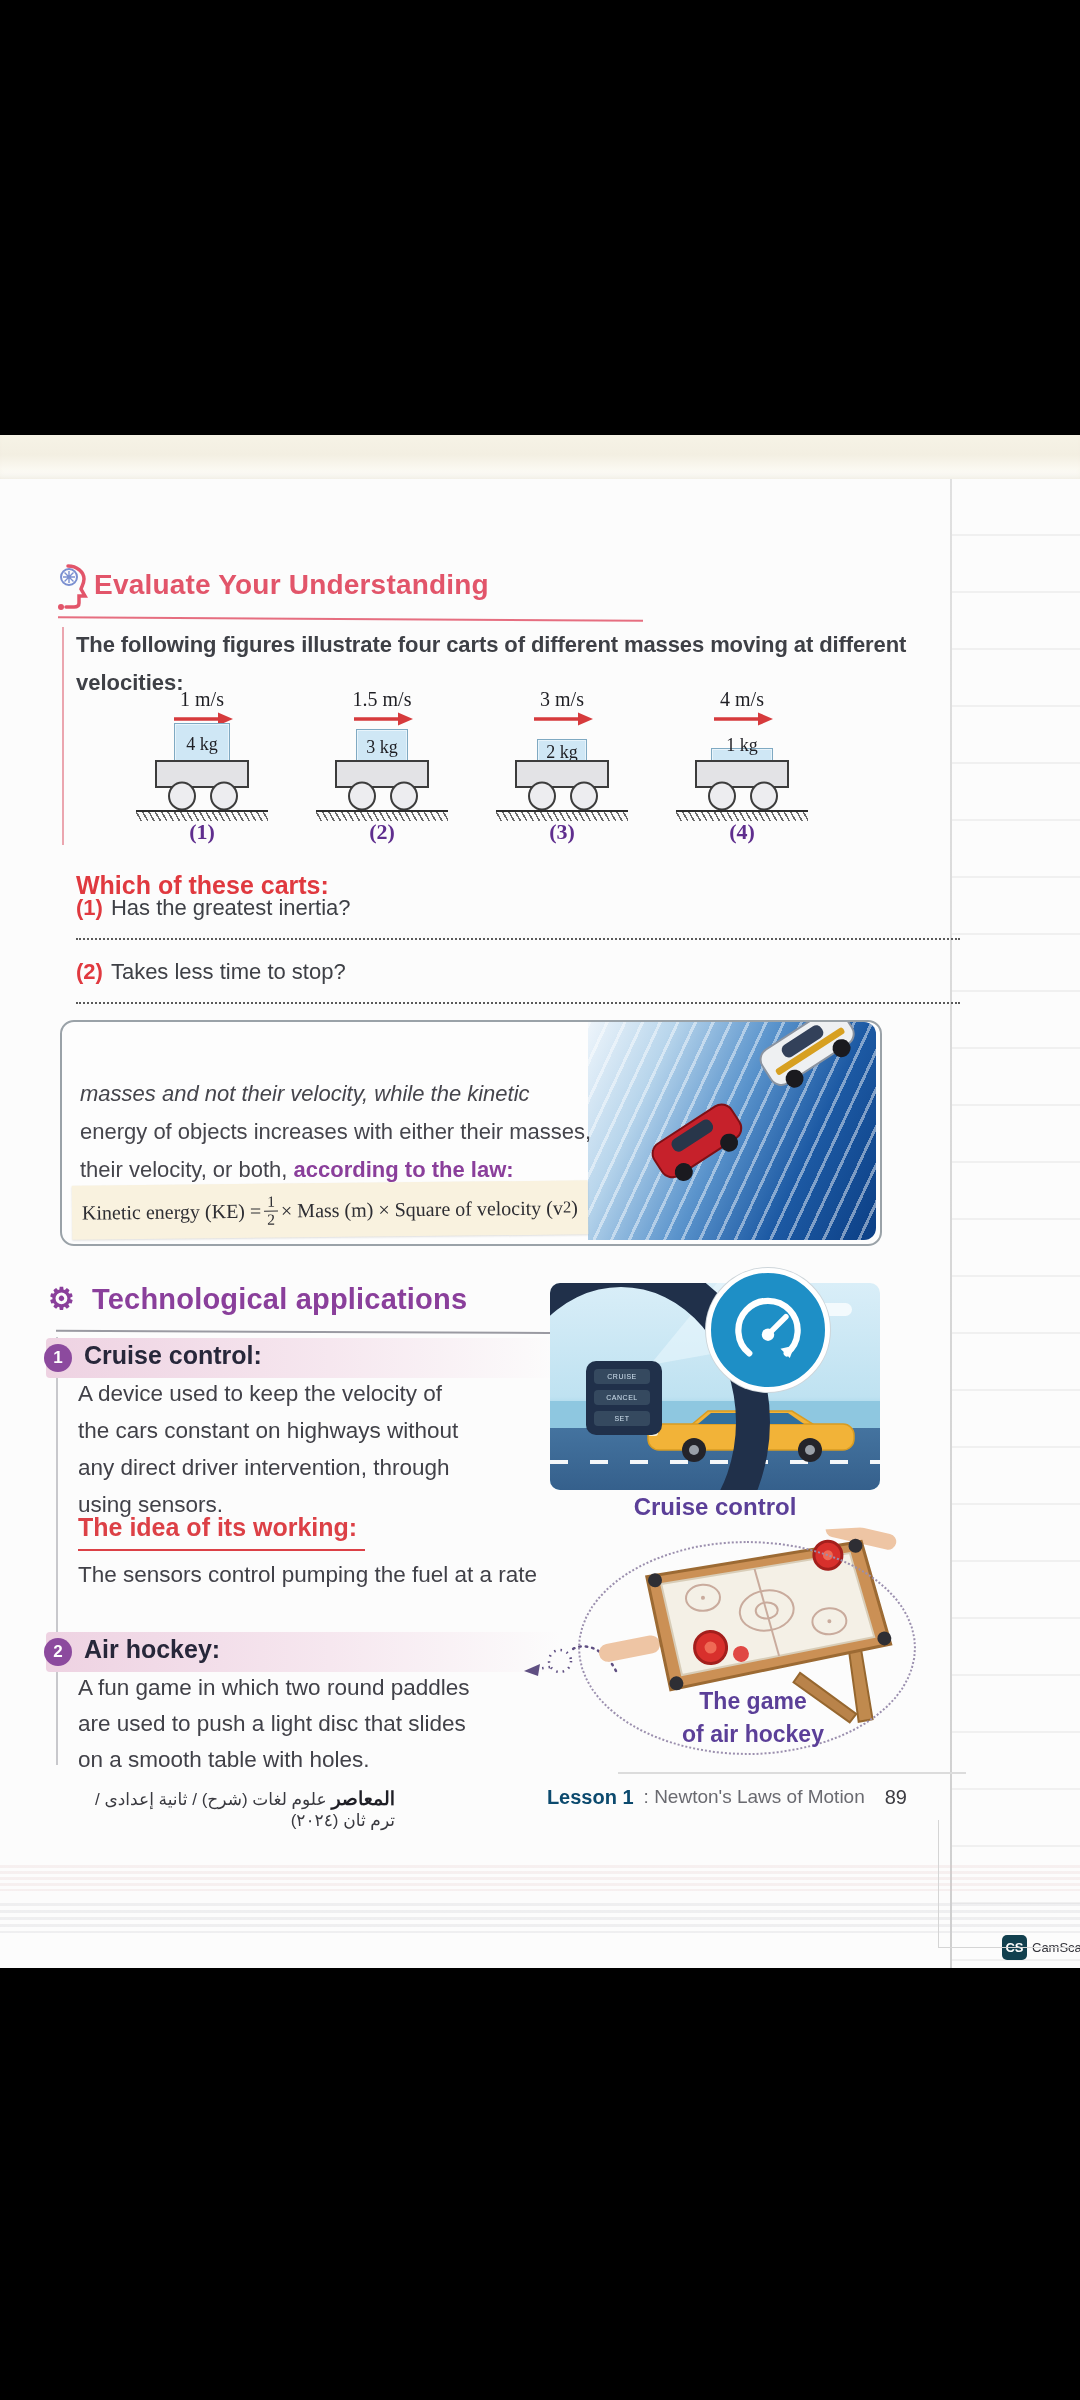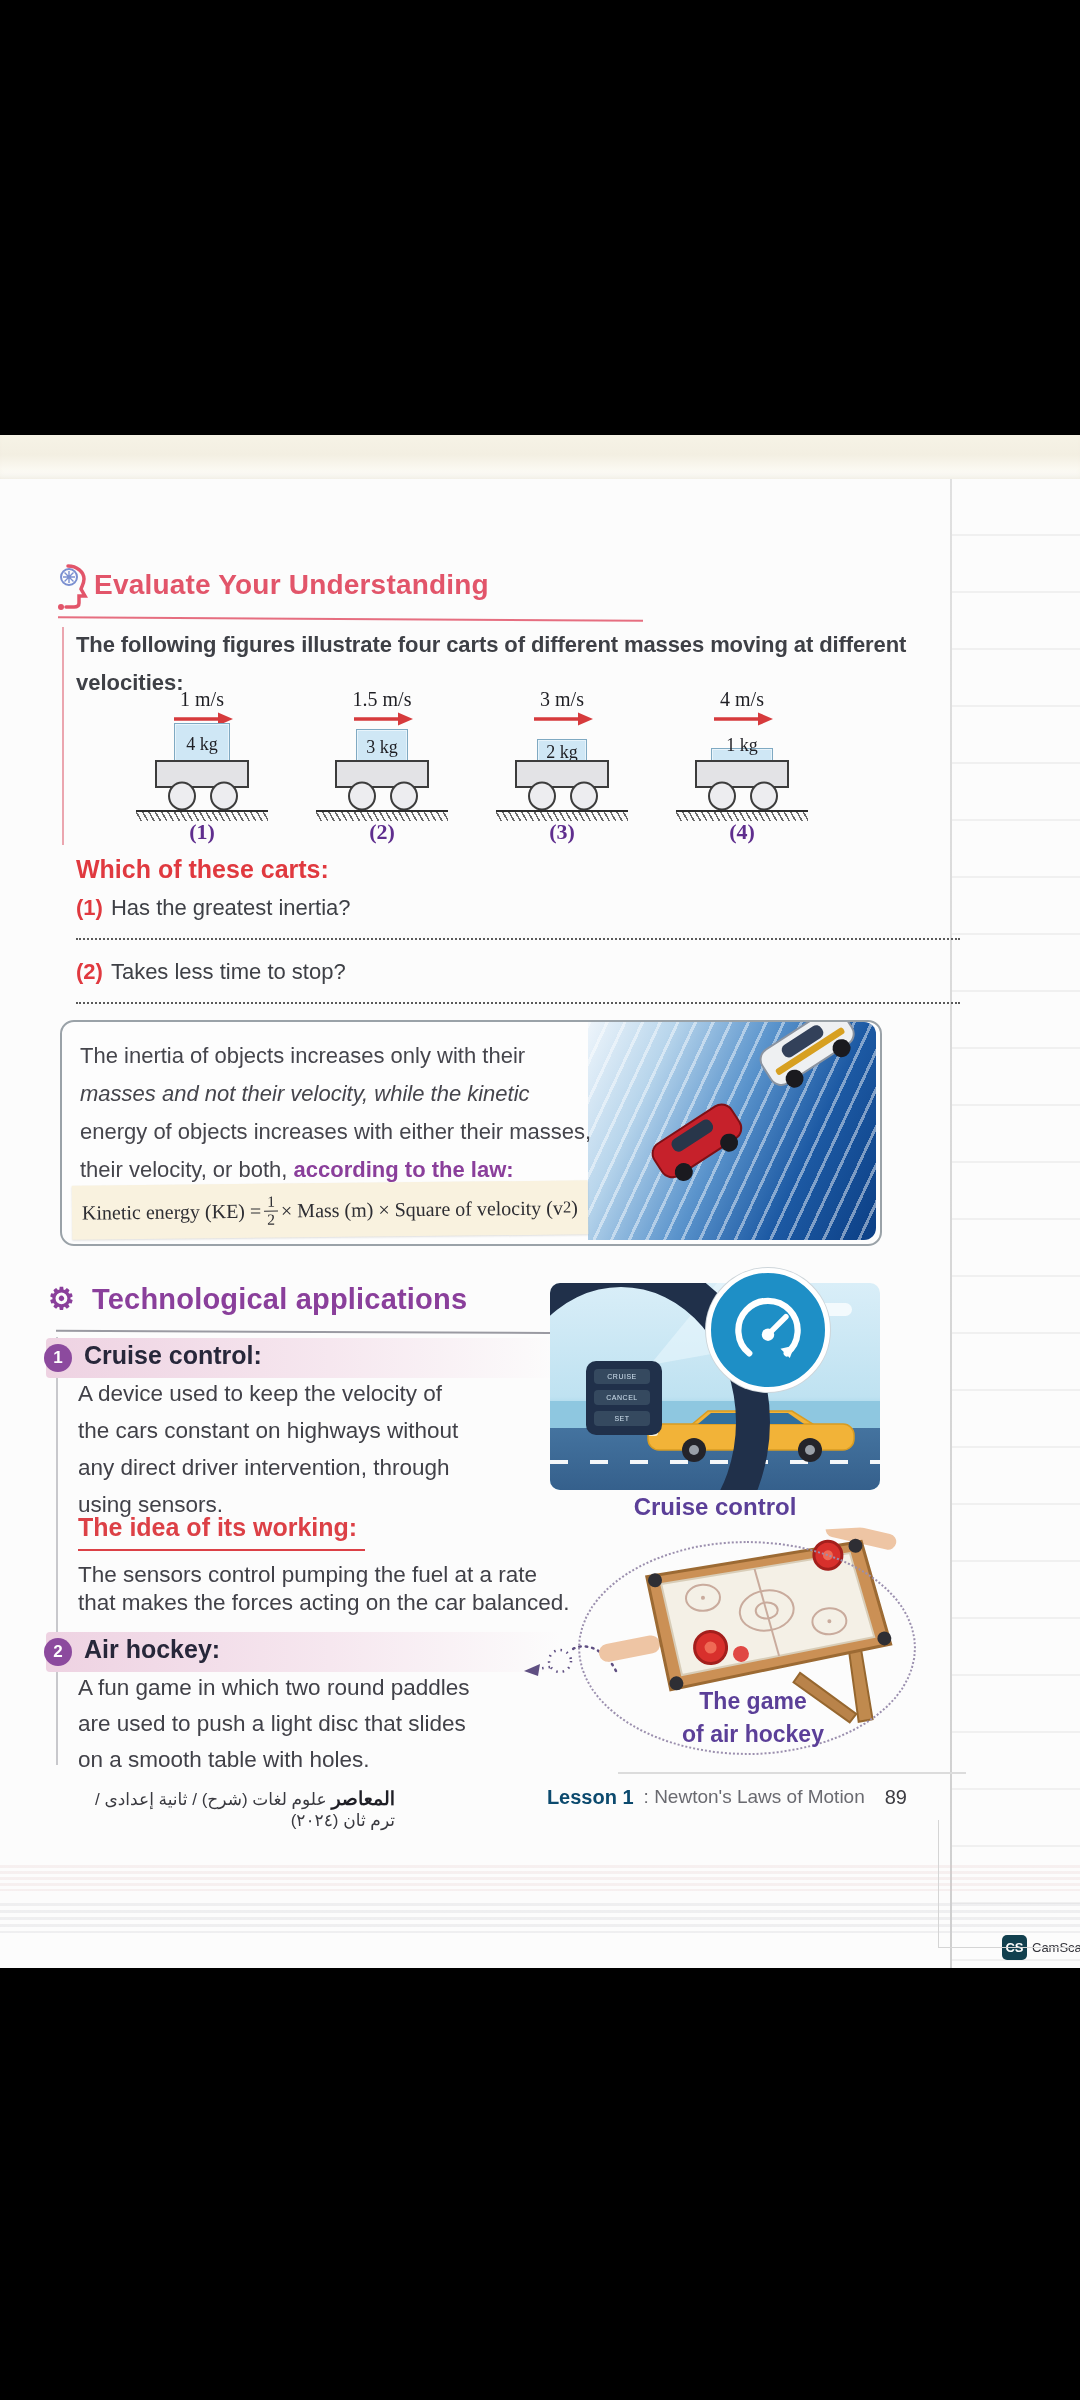--- a/index.html
+++ b/index.html
@@ -38,21 +38,21 @@
   .c2 .mass-box{top:41px;width:50px;height:34px;}
   .c3 .mass-box{top:51px;width:48px;height:24px;}
   .c4 .mass-box{top:60px;width:60px;height:15px;}
   .c4 .mass{top:-14px;transform:none;}
   .cartsvg{position:absolute;top:71px;left:50%;transform:translateX(-50%);}
   .ground{position:absolute;top:122px;left:50%;transform:translateX(-50%);width:132px;height:9px;border-top:2.5px solid #2e2e2e;
     background:repeating-linear-gradient(60deg,transparent 0 4px,#6a6a6a 4px 5.5px);}
   .cart-label{position:absolute;top:131px;width:100%;text-align:center;font-size:22px;font-weight:bold;color:#5f2e8e;}
 
   
-  .qhead{left:76px;top:420px;font-size:25px;font-weight:bold;color:#e0393f;}
+  .qhead{left:76px;top:436px;font-size:25px;font-weight:bold;color:#e0393f;}
   .qline{position:absolute;left:76px;font-size:22px;color:#3e4046;}
   .qnum{font-weight:bold;color:#e0393f;margin-right:8px;}
   .dots{position:absolute;left:76px;width:884px;height:2px;border-bottom:2.5px dotted #5a5a5a;}
 
   
   .illus-box{left:60px;top:585px;width:818px;height:222px;border:2px solid #9aa2a8;border-radius:14px;background:#fdfdfd;}
   .illus-label{left:606px;top:560px;width:300px;text-align:right;background:#fcfcfc;padding:2px 4px;
      font-size:24px;font-weight:bold;color:#6e6e74;letter-spacing:.2px;}
   .illus-mark{color:#8a3f9b;font-size:30px;margin-left:6px;}
   .bline{position:absolute;left:80px;font-size:22px;color:#45454c;white-space:nowrap;}
@@ -235,21 +235,20 @@
         </g>
         <g transform="translate(168,34) rotate(-33)">
           <rect x="0" y="0" width="96" height="40" rx="12" fill="#eef0f2" stroke="#8a93a0" stroke-width="2"></rect>
           <rect x="24" y="6" width="46" height="14" rx="6" fill="#33415a"></rect>
           <rect x="8" y="22" width="80" height="7" rx="3" fill="#d7a021"></rect>
           <circle cx="20" cy="40" r="9" fill="#1a1a1f"></circle>
             <circle cx="76" cy="40" r="9" fill="#1a1a1f"></circle>
         </g>
       </svg>
     </div>
-    <div class="bline" style="top:608px;">The inertia of objects increases only with their</div>
     <div class="bline" style="top:646px;font-style:italic;">masses and not their velocity, while the kinetic</div>
     <div class="bline" style="top:684px;">energy of objects increases with either their masses,</div>
     <div class="bline" style="top:722px;">
       <span>their velocity, or both, </span><span class="accent">according to the law:</span>
     </div>
     <div class="abs formula">
       <span>Kinetic energy (KE) = </span>
       <span class="frac">
           <span class="fnum">1</span>
           <span>2</span>
@@ -266,21 +265,20 @@
 
     <div class="band" style="top:903px;"></div>
     <div class="badge" style="top:909px;">1</div>
     <div class="item-head" style="top:906px;">Cruise control:</div>
     <div class="pline" style="top:946px;">A device used to keep the velocity of</div>
     <div class="pline" style="top:983px;">the cars constant on highways without</div>
     <div class="pline" style="top:1020px;">any direct driver intervention, through</div>
     <div class="pline" style="top:1057px;">using sensors.</div>
     <div class="abs idea-head">The idea of its working:</div>
     <div class="pline" style="top:1118px;margin-top:9px;">The sensors control pumping the fuel at a rate</div>
-    <div class="pline" style="top:1155px;">that makes the forces acting on the car balanced.</div>
 
     <div class="abs cruise">
       <div class="cloud" style="right:28px;top:20px;width:44px;height:13px;"></div>
       <div class="cloud" style="right:80px;top:44px;width:30px;height:10px;"></div>
       <div class="sea"></div>
       <div class="road"></div>
       <div class="dashes"></div>
       <svg class="callout" width="330" height="207">
         <polygon points="100,82 172,-6 212,62" fill="rgba(235,248,253,0.55)"></polygon>
       </svg>

